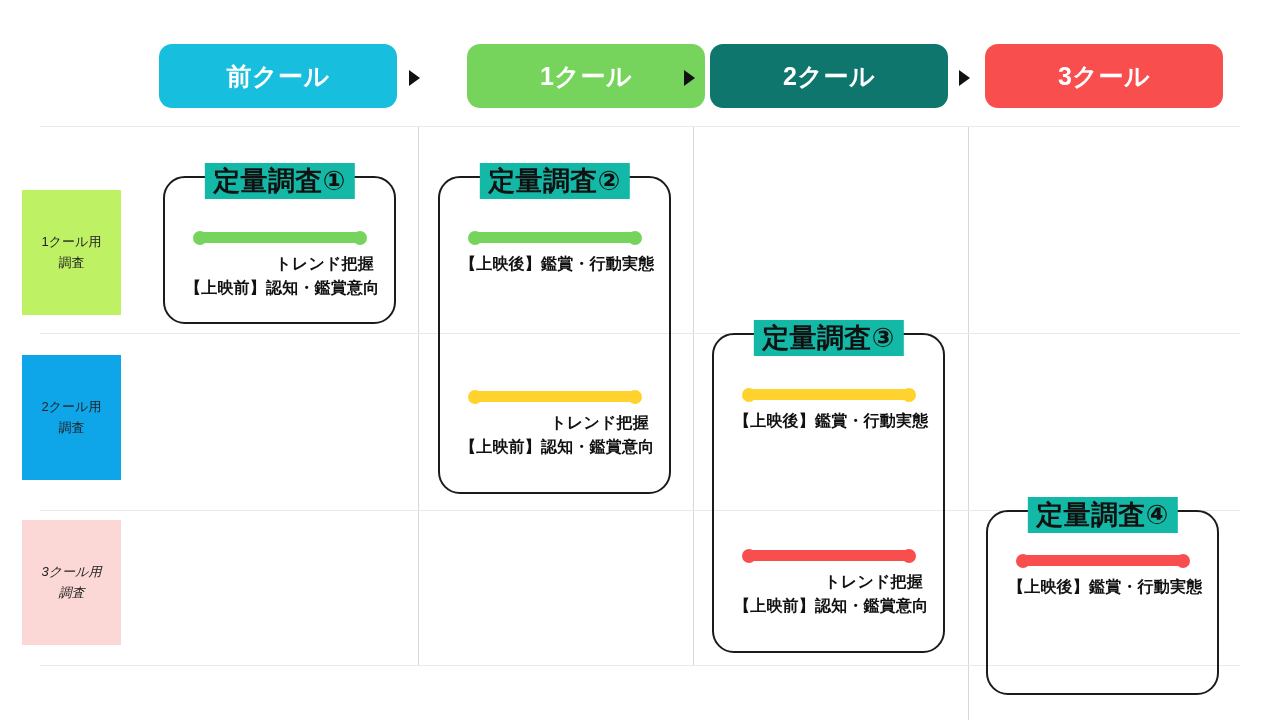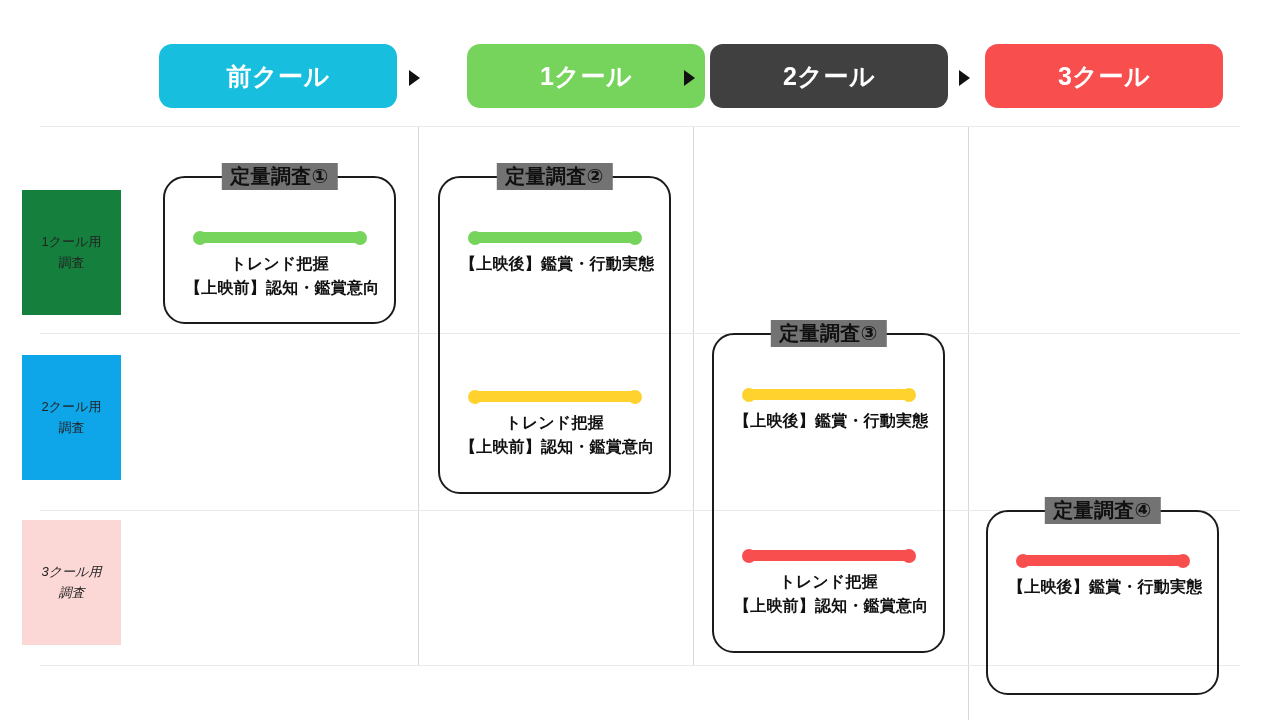--- a/index.html
+++ b/index.html
@@ -91,37 +91,37 @@
     border: 2px solid #1b1b1b;
     border-radius: 22px;
     box-sizing: border-box;
     background: transparent;
   }
   .card-title {
     position: absolute;
     top: -15px;
     left: 50%;
     transform: translateX(-50%);
-    background: #737373;
+    background: #14b8a6;
     padding: 0 9px;
-    font-size: 20px;
+    font-size: 27px;
     font-weight: 700;
     white-space: nowrap;
     color: #111111;
     letter-spacing: 0.3px;
   }
 
   
   .measure {
     position: absolute;
     left: 0;
     width: 100%;
     box-sizing: border-box;
     padding: 0 20px;
-    text-align: center;
+    text-align: right;
   }
   .bar {
     position: relative;
     height: 11px;
     margin: 0 auto 9px auto;
     border-radius: 6px;
   }
   .bar .cap {
     position: absolute;
     top: 50%;
@@ -156,32 +156,32 @@
       <div class="hline" style="top: 510px;"></div>
       <div class="hline" style="top: 665px;"></div>
     </div>
   <div id="phase-layer" class="phase-row">
       <div class="phase-chip" style="left: 159px; width: 238px; background: rgb(24, 190, 222);">
         <span>前クール</span>
       </div>
       <div class="phase-chip" style="left: 435px; width: 238px; background: rgb(118, 212, 92); margin-left: 32px;">
         <span>1クール</span>
       </div>
-      <div class="phase-chip" style="left: 710px; width: 238px; background: #404040;">
+      <div class="phase-chip" style="left: 710px; width: 238px; background: #0f766e;">
         <span>2クール</span>
       </div>
       <div class="phase-chip" style="left: 985px; width: 238px; background: rgb(249, 78, 78);">
         <span>3クール</span>
       </div>
       <div class="phase-arrow" style="left: 409px;"></div>
       <div class="phase-arrow" style="left: 684px;"></div>
       <div class="phase-arrow" style="left: 959px;"></div>
     </div>
   <div id="legend-layer">
-      <div class="legend-swatch" style="top: 190px; height: 125px; background: #15803d;">
+      <div class="legend-swatch" style="top: 190px; height: 125px; background: #bef264;">
         <div>
           <div>1クール用</div>
           <div>調査</div>
         </div>
       </div>
       <div class="legend-swatch" style="top: 355px; height: 125px; background: #0ea5e9;">
         <div>
           <div>2クール用</div>
           <div>調査</div>
         </div>

